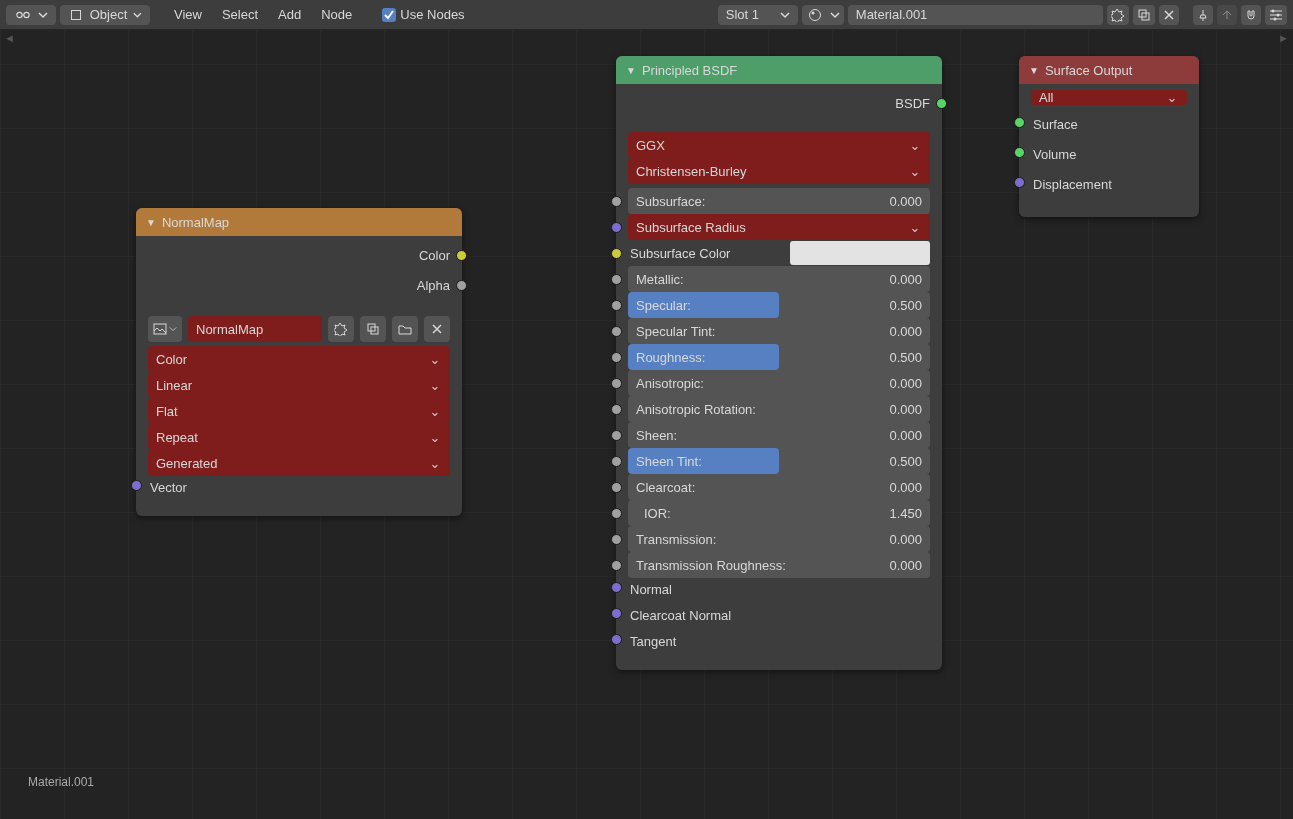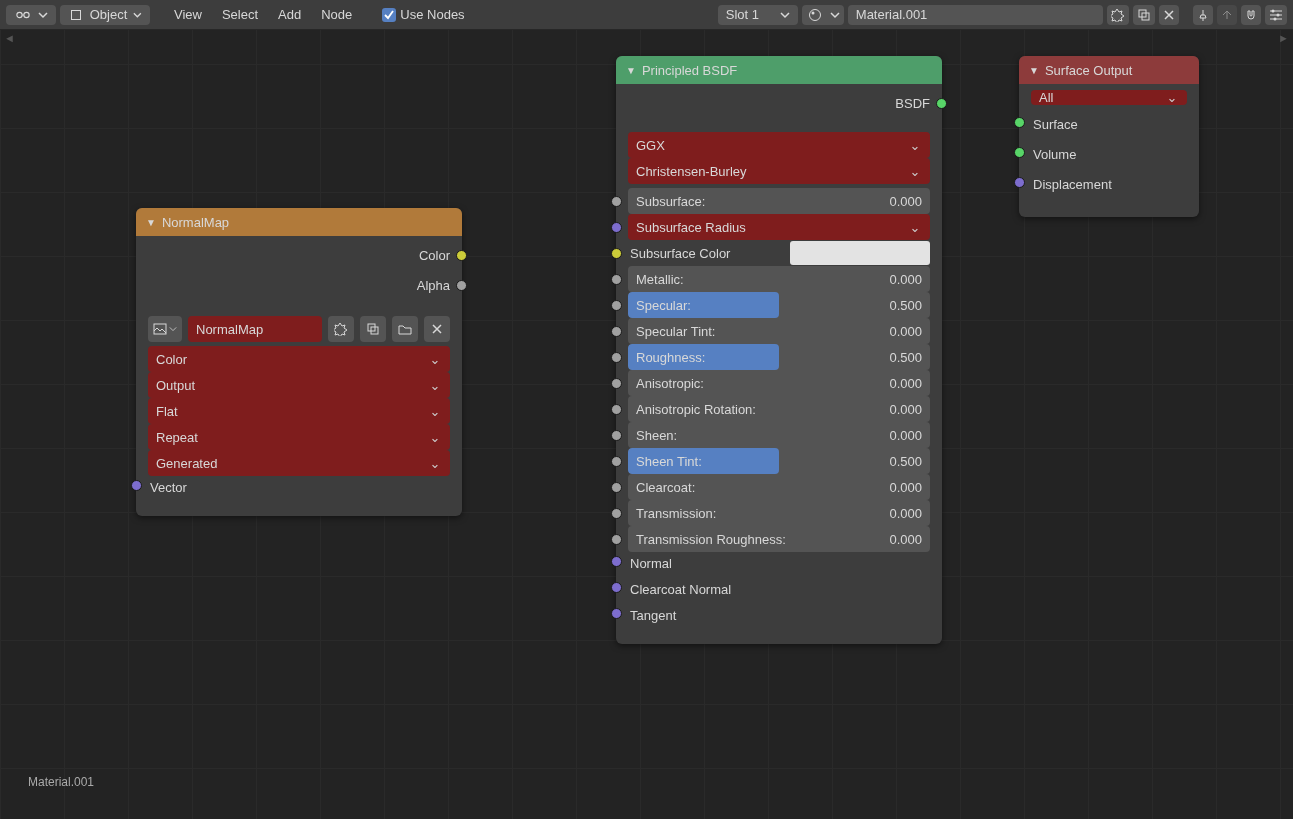--- a/index.html
+++ b/index.html
@@ -224,21 +224,21 @@
     </div>
     <div id="nm-dds">
         <div class="srow">
           <div class="field dd">
             <span>Color</span>
             <span class="chev">⌄</span>
           </div>
         </div>
         <div class="srow">
           <div class="field dd">
-            <span>Output</span>
+            <span>Linear</span>
             <span class="chev">⌄</span>
           </div>
         </div>
         <div class="srow">
           <div class="field dd">
             <span>Flat</span>
             <span class="chev">⌄</span>
           </div>
         </div>
         <div class="srow">
@@ -370,20 +370,28 @@
     <span class="lab" style="">Sheen Tint:</span>
             <span class="val">0.500</span>
   </div>
         </div>
         <div class="srow">
           <span class="socket in sk-gray"></span>
   <div class="slider">
     <div class="fill" style="width:0%"></div>
     <span class="lab" style="">Clearcoat:</span>
             <span class="val">0.000</span>
+  </div>
+        </div>
+        <div class="srow">
+          <span class="socket in sk-gray"></span>
+  <div class="slider">
+    <div class="fill" style="width:0%"></div>
+    <span class="lab" style="padding-left:8px">IOR:</span>
+            <span class="val">1.450</span>
   </div>
         </div>
         <div class="srow">
           <span class="socket in sk-gray"></span>
   <div class="slider">
     <div class="fill" style="width:0%"></div>
     <span class="lab" style="">Transmission:</span>
             <span class="val">0.000</span>
   </div>
         </div>

